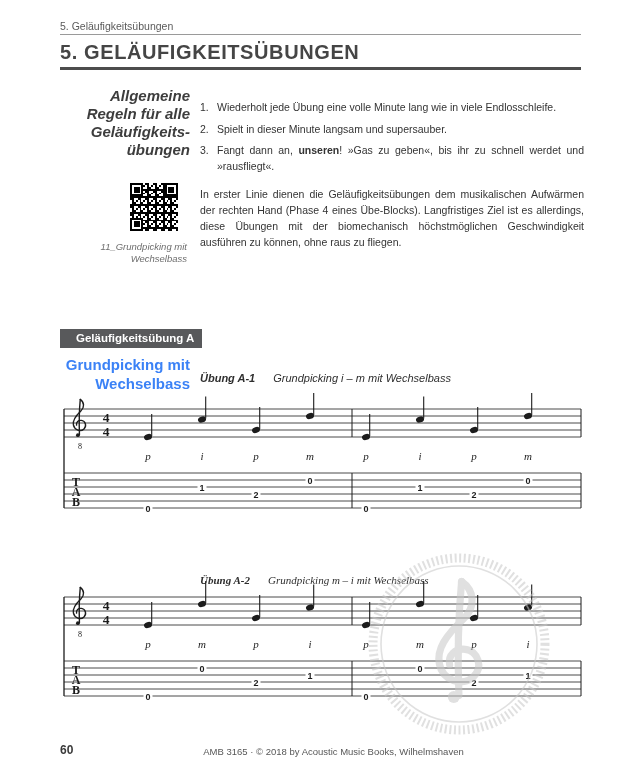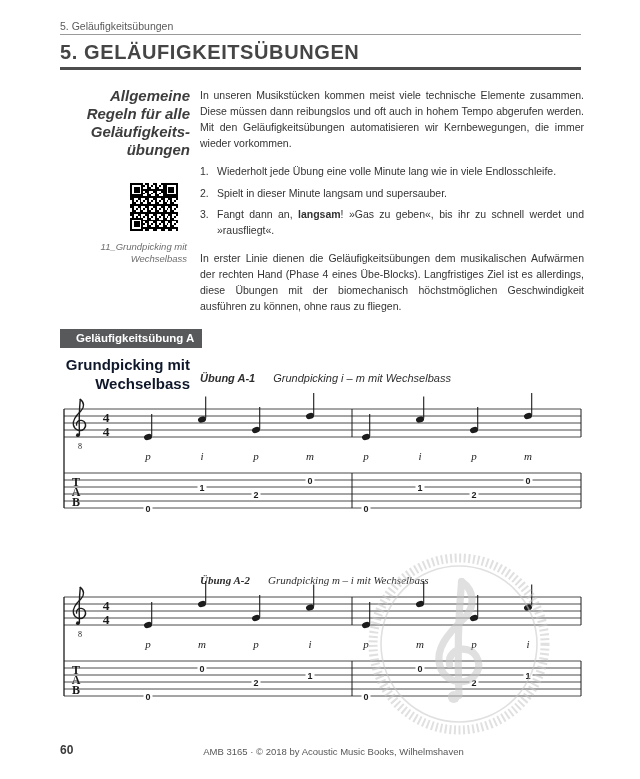--- a/index.html
+++ b/index.html
@@ -24,21 +24,21 @@
   .rules-list     { list-style:none; margin:13px 0 12px 0; }
   .rule-item      { display:flex; font-size:10.5px; line-height:15.5px; margin-bottom:6px; }
   .rule-item .num { width:17px; flex:0 0 17px; }
   .li-text        { flex:1; text-align:justify; }
   .li-text b      { font-weight:bold; }
 
   .badge          { position:absolute; left:60px; top:329px; background:#58595b; color:#fff;
                     font-size:11.5px; font-weight:bold; padding:3px 8px 4px 16px; }
 
   .ex-heading     { position:absolute; left:60px; top:355px; width:130px; text-align:right;
-                    font-size:15px; font-weight:bold; line-height:19px; color:#0f172a; white-space:pre-line; }
+                    font-size:15px; font-weight:bold; line-height:19px; color:#3b82f6; white-space:pre-line; }
 
   .ex-caption     { position:absolute; left:200px; font-size:11px; color:#2e2e2e; }
   .cap-1          { top:372px; }
   .cap-2          { top:574px;font-family:Liberation Serif, serif; }
   .cap-label      { font-style:italic; font-weight:bold; margin-right:18px; }
   .cap-text       { font-style:italic; }
 
   .system         { position:absolute; left:60px; width:525px; height:124px; }
   .sys-1          { top:393px; }
   .sys-2          { top:581px; }
@@ -373,33 +373,32 @@
         <rect x="21" y="3" width="5" height="5" fill="#fff"></rect>
         <rect x="22" y="4" width="3" height="3" fill="#000"></rect>
         <rect x="2" y="20" width="7" height="7" fill="#000"></rect>
         <rect x="3" y="21" width="5" height="5" fill="#fff"></rect>
         <rect x="4" y="22" width="3" height="3" fill="#000"></rect>
       </svg></div>
   <div class="qr-caption">11_Grundpicking mit
 Wechselbass</div>
 
   <div class="main-col">
-    <p class="body-p">In unseren Musikstücken kommen meist viele technische Elemente zusammen. Diese müssen dann reibungslos und oft auch in hohem Tempo abgerufen werden. Mit den Geläufigkeitsübungen automatisieren wir Kernbewegungen, die immer wieder vorkommen.</p>
     <ol class="rules-list">
       <li class="rule-item">
         <span class="num">1.</span>
         <span class="li-text"><span>Wiederholt jede Übung eine volle Minute lang wie in viele Endlosschleife.</span><b></b><span></span></span>
       </li>
       <li class="rule-item">
         <span class="num">2.</span>
         <span class="li-text"><span>Spielt in dieser Minute langsam und supersauber.</span><b></b><span></span></span>
       </li>
       <li class="rule-item">
         <span class="num">3.</span>
-        <span class="li-text"><span>Fangt dann an, </span><b>langsam</b><span>! »Gas zu geben«, bis ihr zu schnell werdet und »rausfliegt«.</span></span>
+        <span class="li-text"><span>Fangt dann an, </span><b>unseren</b><span>! »Gas zu geben«, bis ihr zu schnell werdet und »rausfliegt«.</span></span>
       </li>
     </ol>
     <p class="body-p">In erster Linie dienen die Geläufigkeitsübungen dem musikalischen Aufwärmen der rechten Hand (Phase 4 eines Übe-Blocks). Langfristiges Ziel ist es allerdings, diese Übungen mit der biomechanisch höchstmöglichen Geschwindigkeit ausführen zu können, ohne raus zu fliegen.</p>
   </div>
 
   <div class="badge">Geläufigkeitsübung A</div>
   <h2 class="ex-heading">Grundpicking mit
 Wechselbass</h2>
 
   <p class="ex-caption cap-1">

